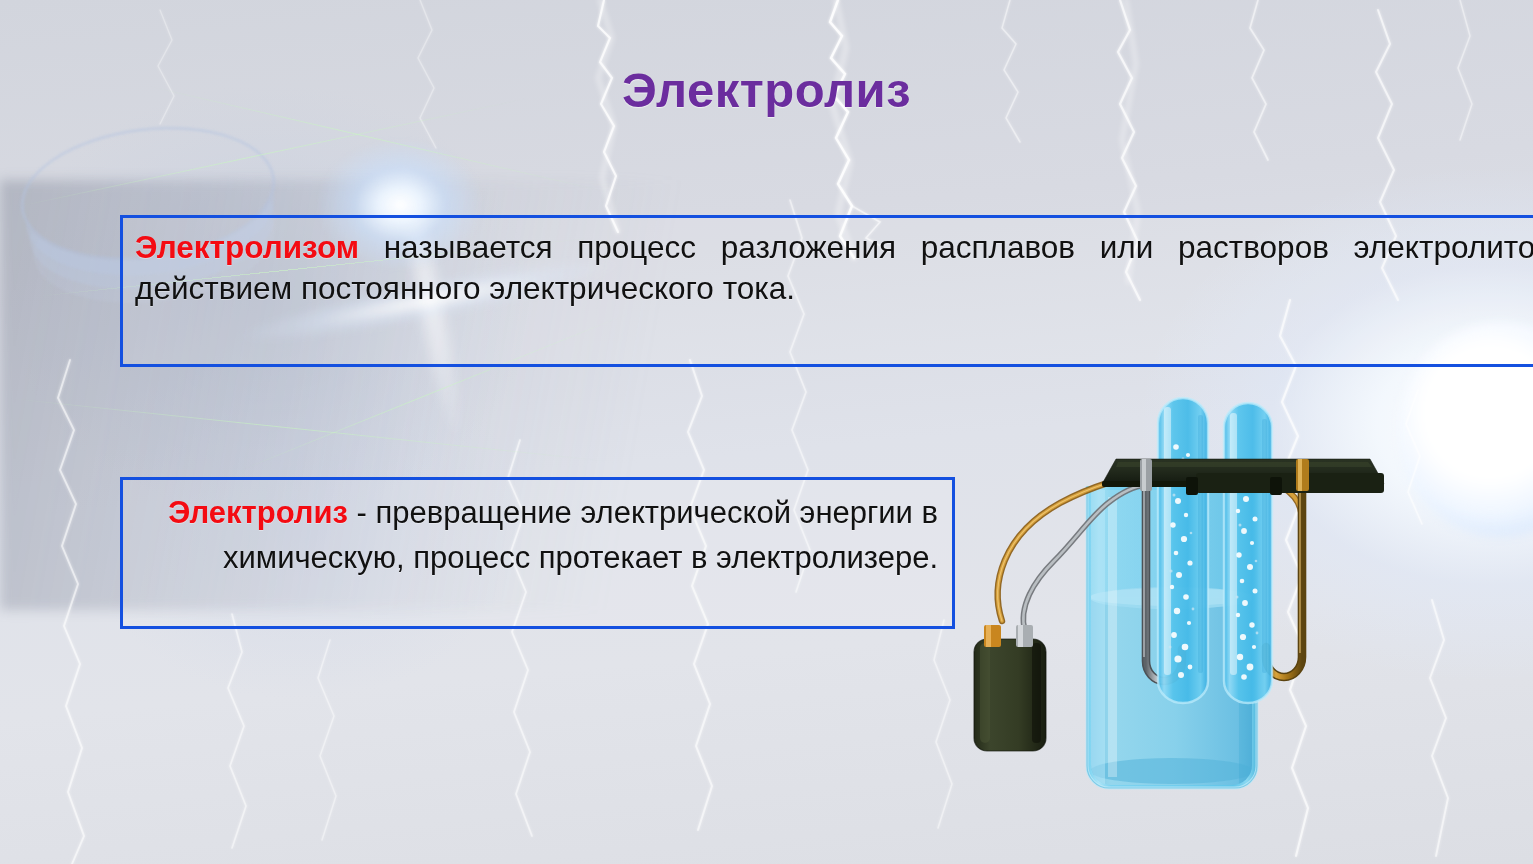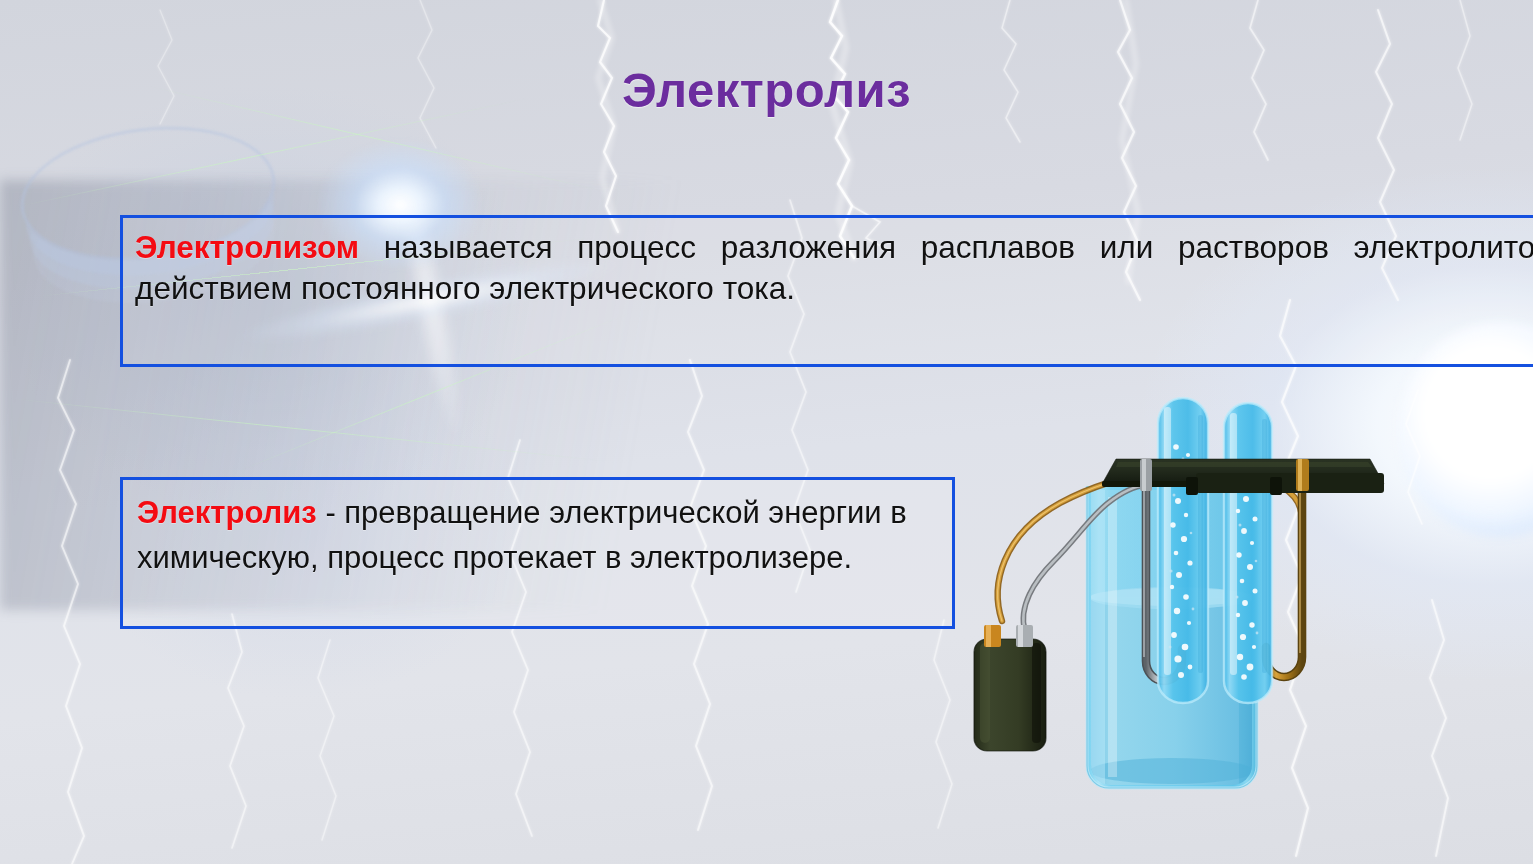--- a/index.html
+++ b/index.html
@@ -164,21 +164,21 @@
     top: 477px;
     width: 835px;
     height: 152px;
     padding: 10px 14px 0 14px;
   }
   #box-conversion .para {
     margin: 0;
     font-size: 31px;
     line-height: 45px;
     color: #111111;
-    text-align: left;
+    text-align: right;
     text-shadow: 0 1px 0 rgba(255,255,255,0.35);
   }
   #box-conversion .para .lead {
     color: #F40B12;
     font-weight: bold;
   }
 
   
   #apparatus {
     position: absolute;

